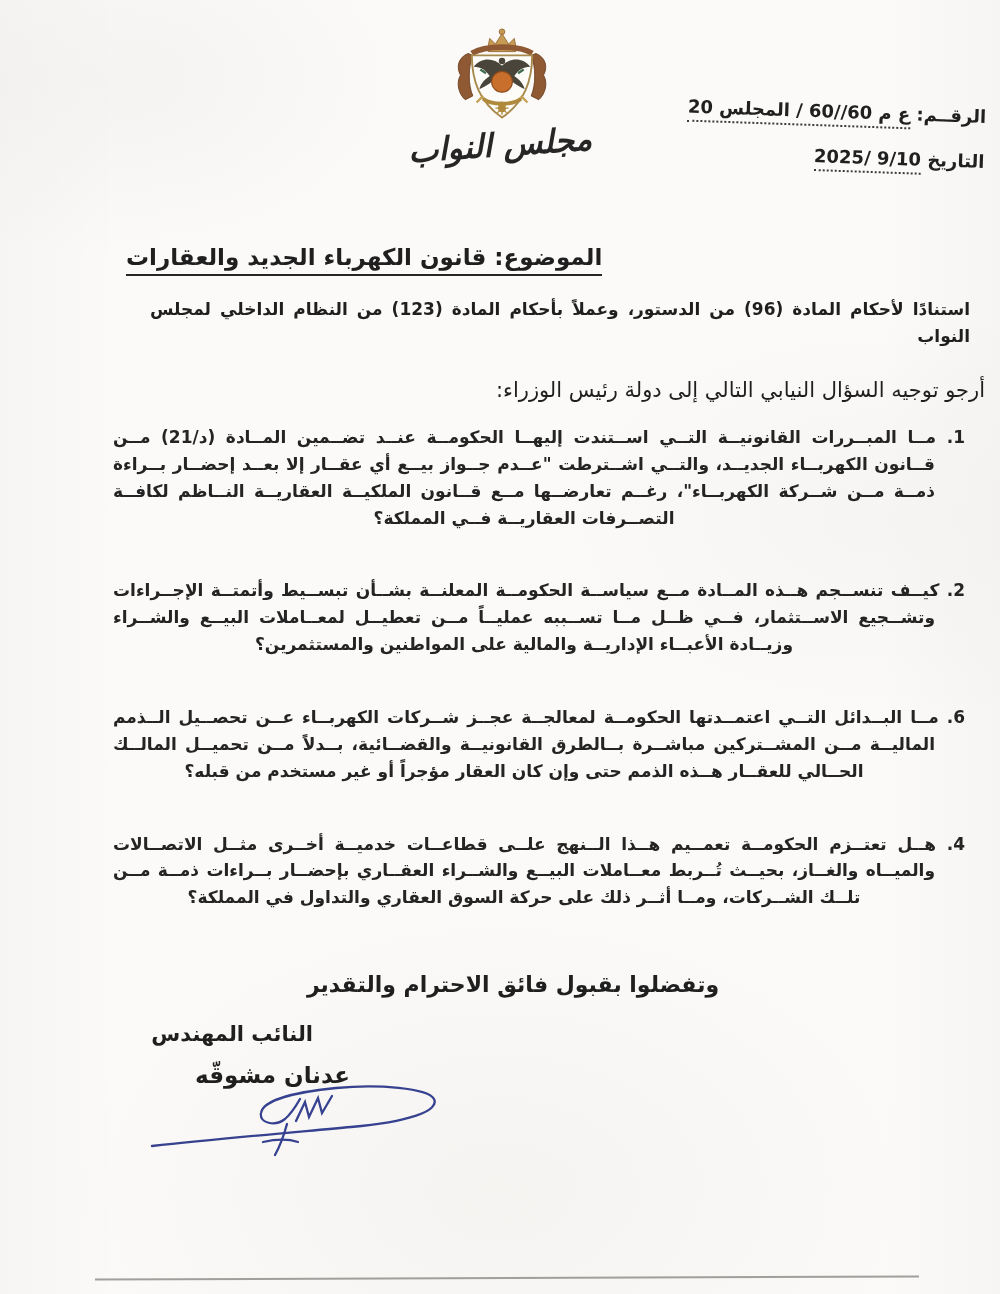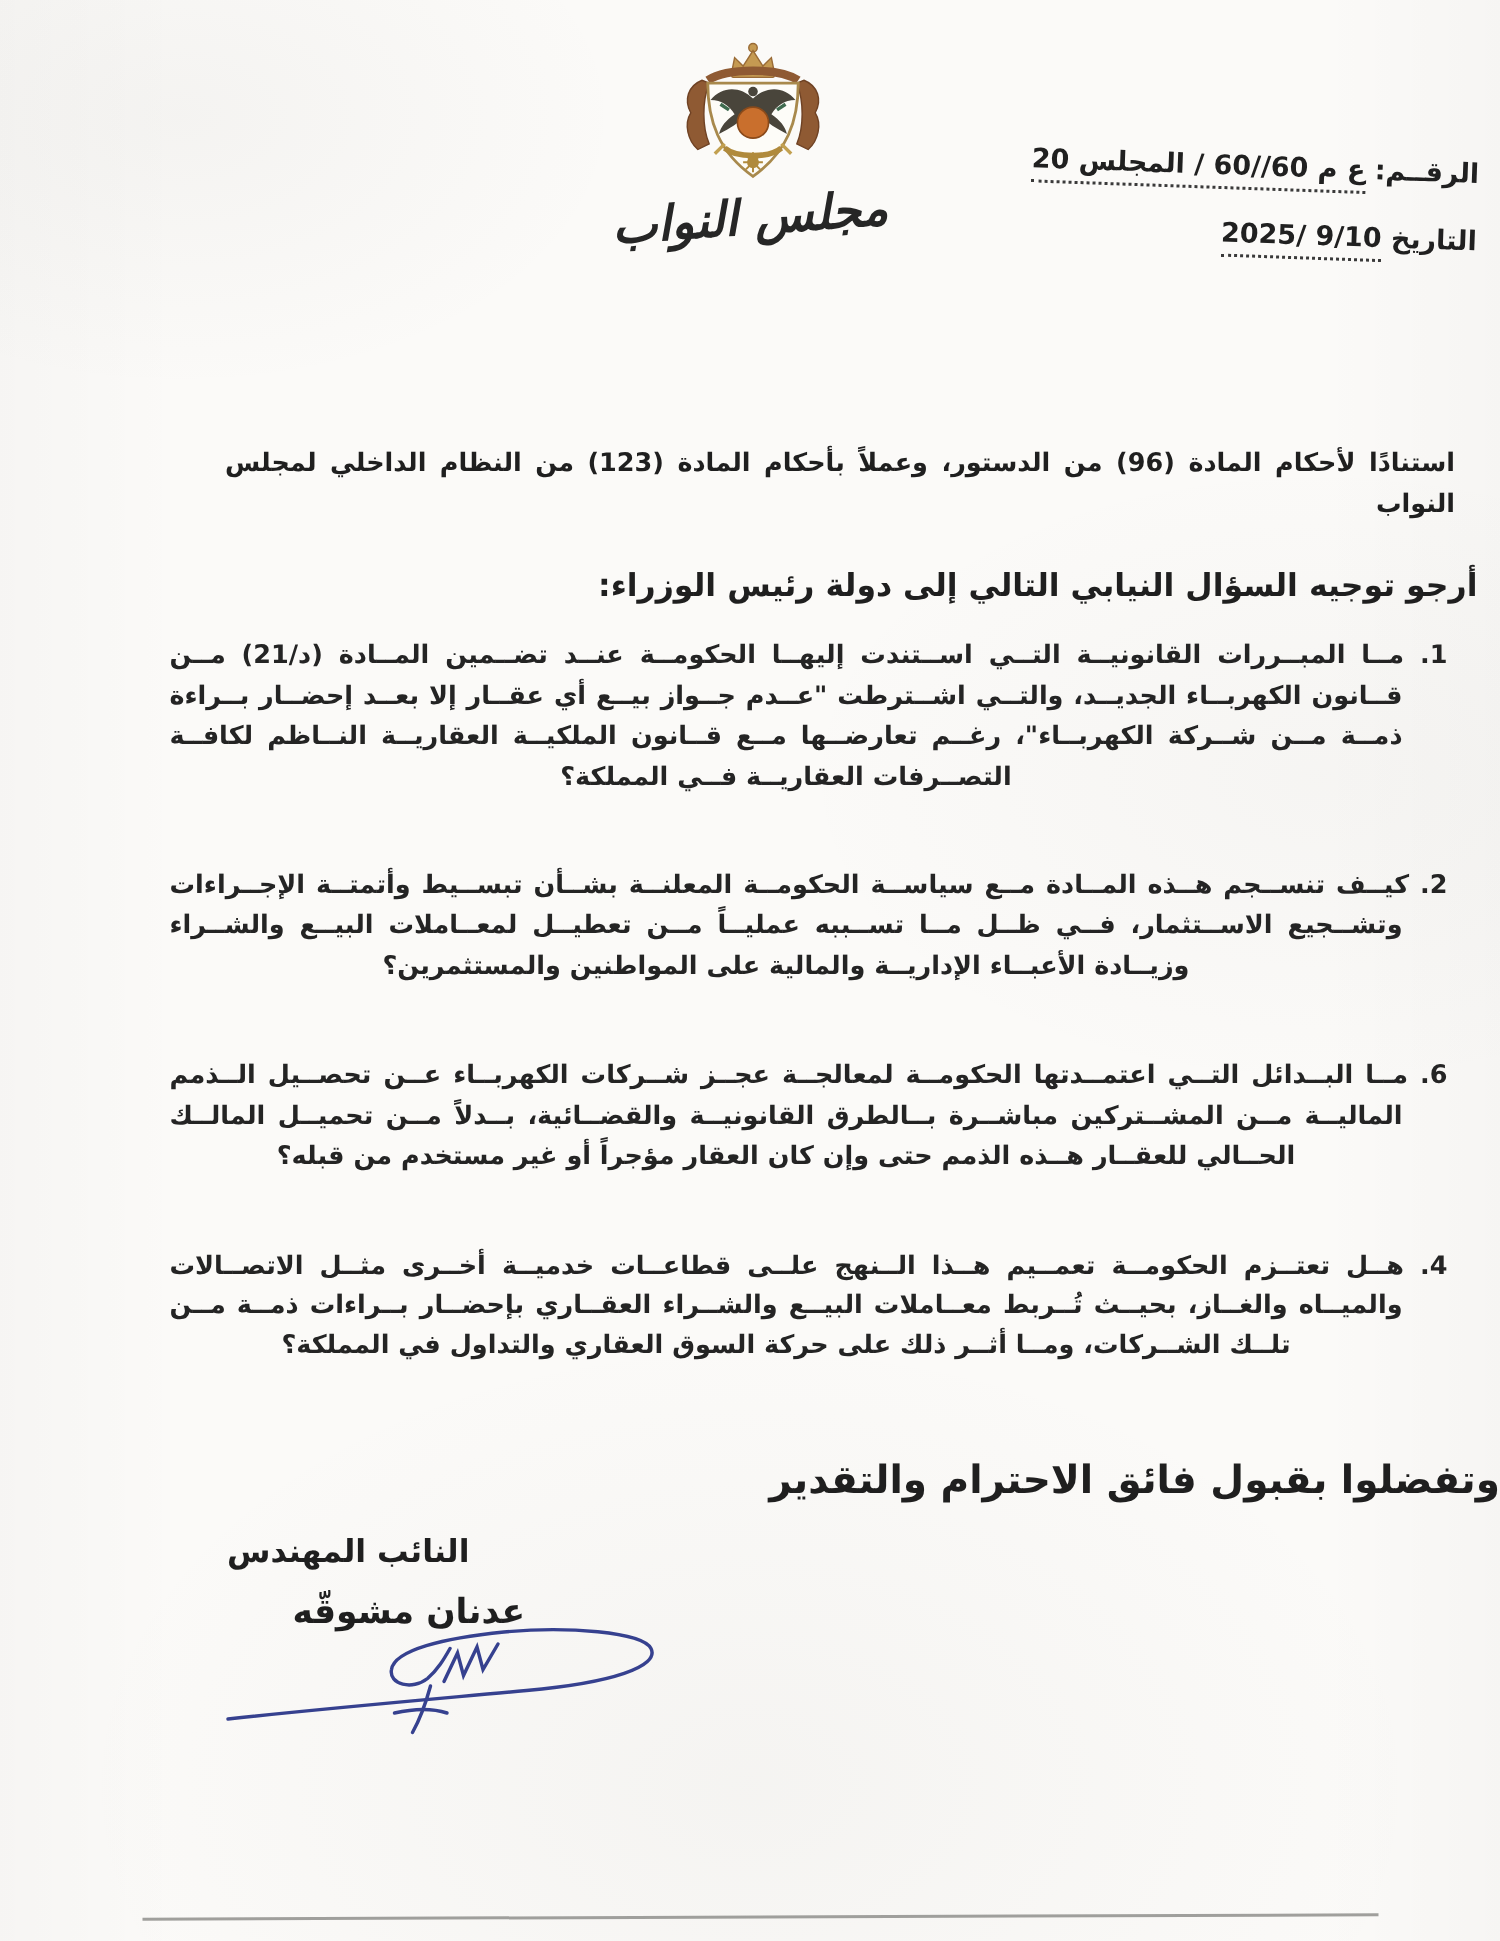--- a/index.html
+++ b/index.html
@@ -45,34 +45,34 @@
 
   .salutation{top:202px;right:344px;font-size:21px;font-weight:700;white-space:nowrap;}
   .subject{top:244px;left:126px;font-size:23px;font-weight:700;white-space:nowrap;}
   .subject .underline{border-bottom:2px solid #262626;padding-bottom:4px;}
 
   .legal-basis{
     top:296px;right:30px;width:820px;
     font-size:17px;font-weight:700;line-height:1.6;
     direction:rtl;text-align:justify;
   }
-  .request{top:378px;right:15px;font-size:21px;font-weight:700;white-space:nowrap;}
+  .request{top:378px;right:15px;font-size:21px;font-weight:400;white-space:nowrap;}
 
   .questions{
     top:424px;right:35px;width:852px;
     direction:rtl;font-size:17px;line-height:1.58;color:#242424;
   }
   .question{
     text-align:justify;text-align-last:center;
     padding-right:30px;text-indent:-30px;
     margin-bottom:46px;
     font-weight:bold;
   }
 
-  .closing{top:972px;left:0;right:0;text-align:right;font-size:26px;font-weight:700;margin-left:26px;}
+  .closing{top:972px;left:0;right:0;text-align:center;font-size:22px;font-weight:700;margin-left:26px;}
   .signer-title{top:1022px;right:687px;font-size:21px;font-weight:700;white-space:nowrap;text-align:center;}
   .signer-name{top:1062px;right:650px;font-size:23px;font-weight:700;white-space:nowrap;}
   .signature{left:146px;top:1082px;width:302px;height:82px;}
 
   .footer-rule{
     left:95px;top:1277px;width:824px;height:2px;
     background:#8f8f8c;opacity:.85;transform:rotate(-0.2deg);
   }
 </style>
 </head>
@@ -113,20 +113,23 @@
       <span>الرقــم:</span>
       <span class="dotted">ع م 60//60 / المجلس 20</span>
     </div>
     <div class="date-line">
       <span>التاريخ</span>
       <span class="dotted" dir="ltr">2025/ 9/10</span>
     </div>
   </div>
 
 
+  <div class="abs subject">
+    <span class="underline">الموضوع: قانون الكهرباء الجديد والعقارات</span>
+  </div>
 
   <div class="abs legal-basis">استنادًا لأحكام المادة (96) من الدستور، وعملاً بأحكام المادة (123) من النظام الداخلي لمجلس النواب</div>
 
   <div class="abs request">أرجو توجيه السؤال النيابي التالي إلى دولة رئيس الوزراء:</div>
 
   <div class="abs questions">
     <div class="question">1. مــا المبــررات القانونيــة التــي اســتندت إليهــا الحكومــة عنــد تضــمين المــادة (د/21) مــن قــانون الكهربــاء الجديــد، والتــي اشــترطت "عــدم جــواز بيــع أي عقــار إلا بعــد إحضــار بــراءة ذمــة مــن شــركة الكهربــاء"، رغــم تعارضــها مــع قــانون الملكيــة العقاريــة النــاظم لكافــة التصــرفات العقاريــة فــي المملكة؟</div>
     <div class="question">2. كيــف تنســجم هــذه المــادة مــع سياســة الحكومــة المعلنــة بشــأن تبســيط وأتمتــة الإجــراءات وتشــجيع الاســتثمار، فــي ظــل مــا تســببه عمليــاً مــن تعطيــل لمعــاملات البيــع والشــراء وزيــادة الأعبــاء الإداريــة والمالية على المواطنين والمستثمرين؟</div>
     <div class="question">6. مــا البــدائل التــي اعتمــدتها الحكومــة لمعالجــة عجــز شــركات الكهربــاء عــن تحصــيل الــذمم الماليــة مــن المشــتركين مباشــرة بــالطرق القانونيــة والقضــائية، بــدلاً مــن تحميــل المالــك الحــالي للعقــار هــذه الذمم حتى وإن كان العقار مؤجراً أو غير مستخدم من قبله؟</div>
     <div class="question">4. هــل تعتــزم الحكومــة تعمــيم هــذا الــنهج علــى قطاعــات خدميــة أخــرى مثــل الاتصــالات والميــاه والغــاز، بحيــث تُــربط معــاملات البيــع والشــراء العقــاري بإحضــار بــراءات ذمــة مــن تلــك الشــركات، ومــا أثــر ذلك على حركة السوق العقاري والتداول في المملكة؟</div>

